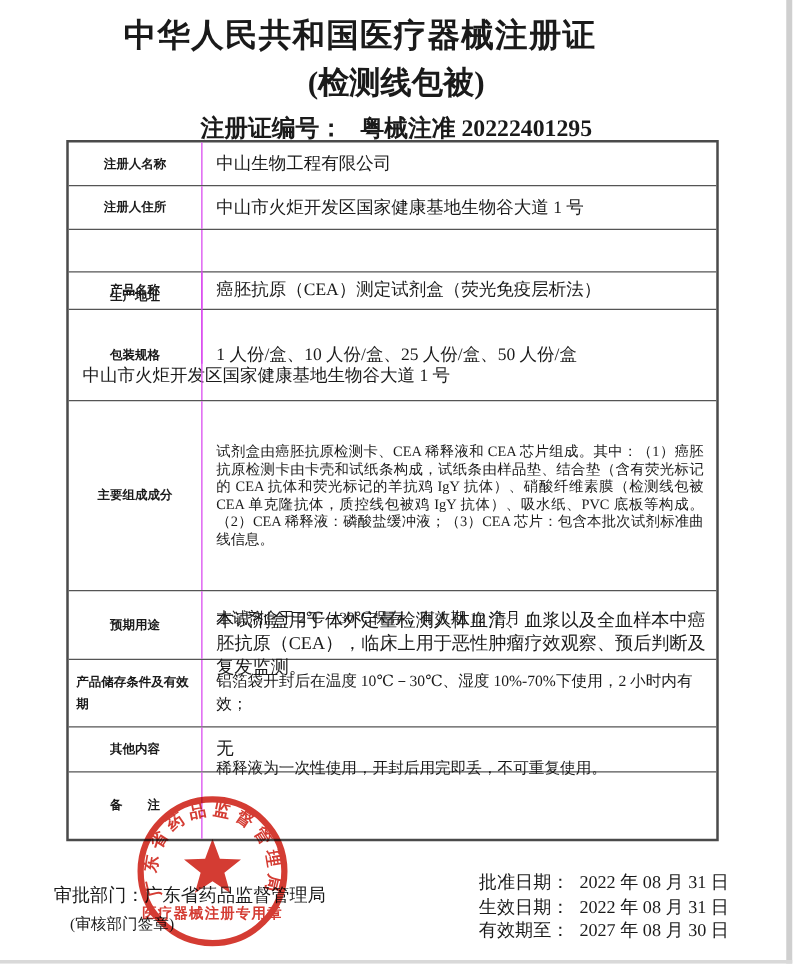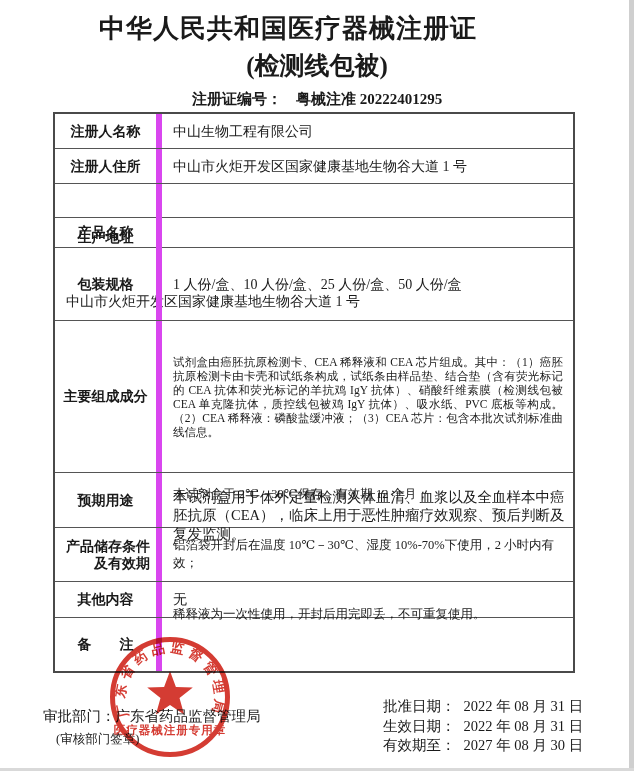--- a/index.html
+++ b/index.html
@@ -15,37 +15,37 @@
     position: absolute; top: 11px; left: 0; width: 576px;
     text-align: center; font-size: 26px; font-weight: 900;
     letter-spacing: 1px;
   }
   .page-subtitle {
     position: absolute; top: 49px; left: 0; width: 634px;
     text-align: center; font-size: 25px; font-weight: 900;
   }
   .reg-line {
     position: absolute; top: 90px; left: 0; width: 634px;
-    text-align: center; font-size: 15px; font-weight: bold;
+    text-align: center; font-size: 19px; font-weight: bold;
   }
   .reg-line .reg-value { margin-left: 14px; }
 
   .cert-table {
     position: absolute; left: 53px; top: 112px; width: 522px;
     border: 2px solid #4a4a4a;
     background: #ffffff;
   }
   .trow { display: flex; border-bottom: 1px solid #555; }
   .trow:last-child { border-bottom: none; }
   .lbl {
     width: 107px; flex: 0 0 107px;
-    border-right: 6px solid #d946ef;
+    border-right: 1px solid #d946ef;
     display: flex; align-items: center; justify-content: center;
-    text-align: right;
-    font-weight: bold; font-size: 14px; line-height: 17px;
+    text-align: left;
+    font-weight: bold; font-size: 10px; line-height: 17px;
     padding: 0 6px;
   }
   .val {
     flex: 1 1 auto;
     display: flex; align-items: center;
     font-size: 14px; line-height: 17px;
     padding: 2px 8px 2px 11px;
   }
   .h35 { height: 35px; } .h34 { height: 34px; flex-direction: column; } .h30 { height: 30px; }
   .h73 { height: 73px; } .h152 { height: 152px; } .h55 { height: 55px; }
@@ -94,20 +94,21 @@
   <div class="trow h35">
     <div class="lbl">注册人住所</div>
     <div class="val">中山市火炬开发区国家健康基地生物谷大道 1 号</div>
   </div>
   <div class="trow h34">
     <div class="lbl">生产地址</div>
     <div class="val">中山市火炬开发区国家健康基地生物谷大道 1 号</div>
   </div>
   <div class="trow h30">
     <div class="lbl">产品名称</div>
+    <div class="val">癌胚抗原（CEA）测定试剂盒（荧光免疫层析法）</div>
   </div>
   <div class="trow h73">
     <div class="lbl">包装规格</div>
     <div class="val">1 人份/盒、10 人份/盒、25 人份/盒、50 人份/盒</div>
   </div>
   <div class="trow h152">
     <div class="lbl">主要组成成分</div>
     <div class="val val-components">试剂盒由癌胚抗原检测卡、CEA 稀释液和 CEA 芯片组成。其中：（1）癌胚抗原检测卡由卡壳和试纸条构成，试纸条由样品垫、结合垫（含有荧光标记的 CEA 抗体和荧光标记的羊抗鸡 IgY 抗体）、硝酸纤维素膜（检测线包被 CEA 单克隆抗体，质控线包被鸡 IgY 抗体）、吸水纸、PVC 底板等构成。（2）CEA 稀释液：磷酸盐缓冲液；（3）CEA 芯片：包含本批次试剂标准曲线信息。</div>
   </div>
   <div class="trow h55">

